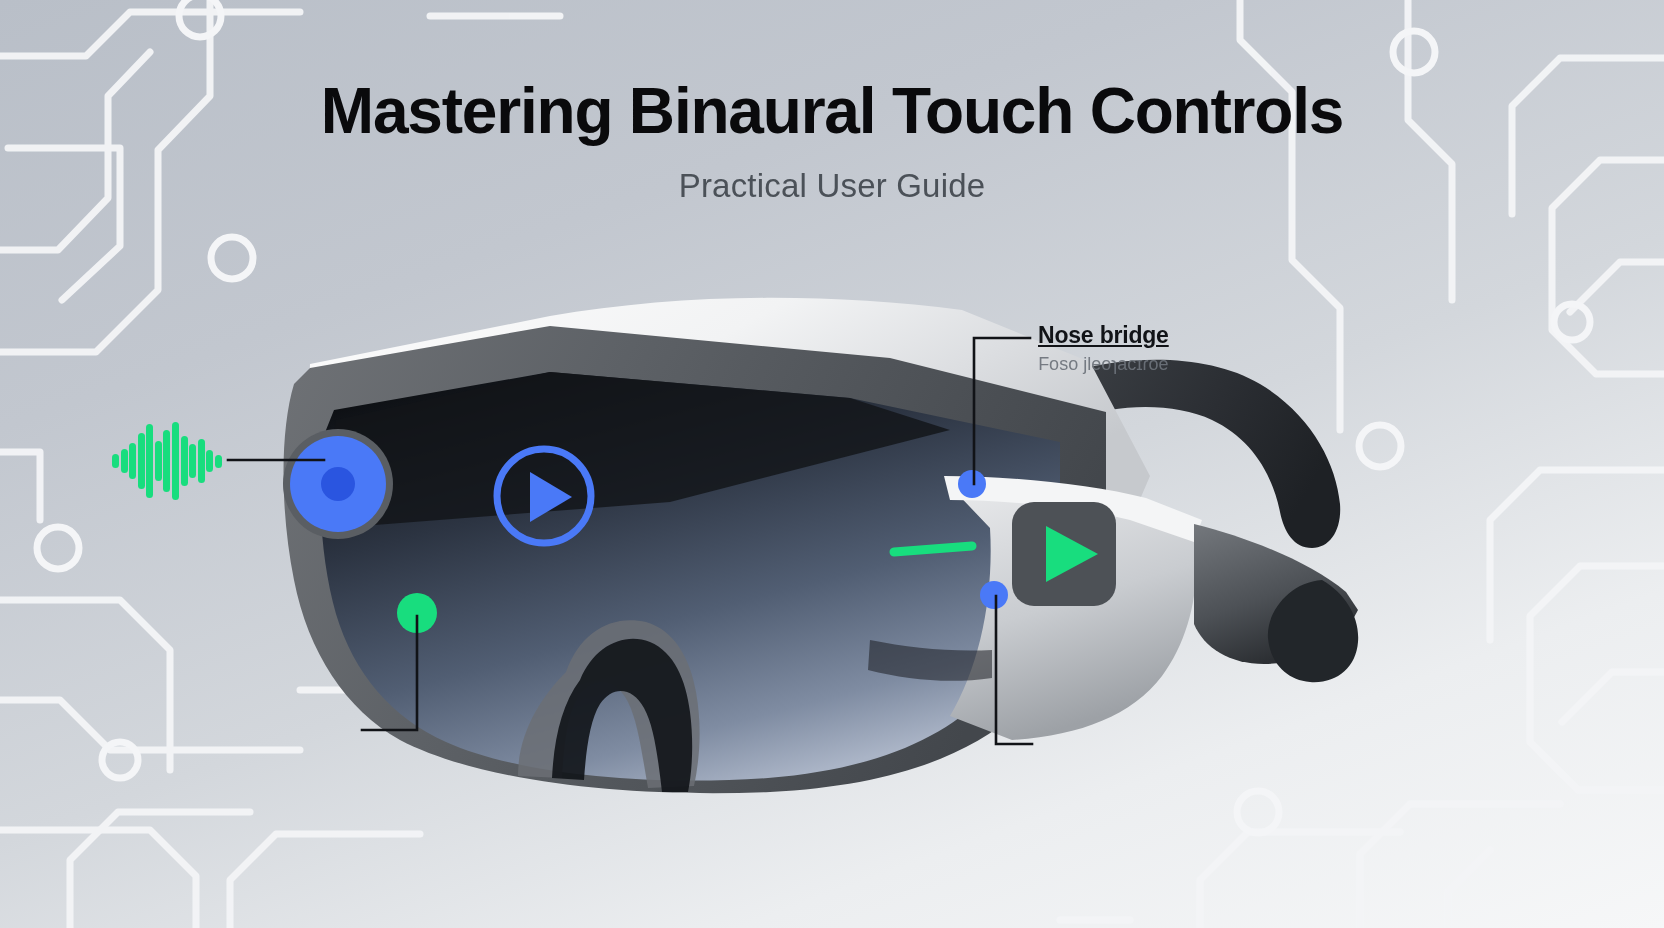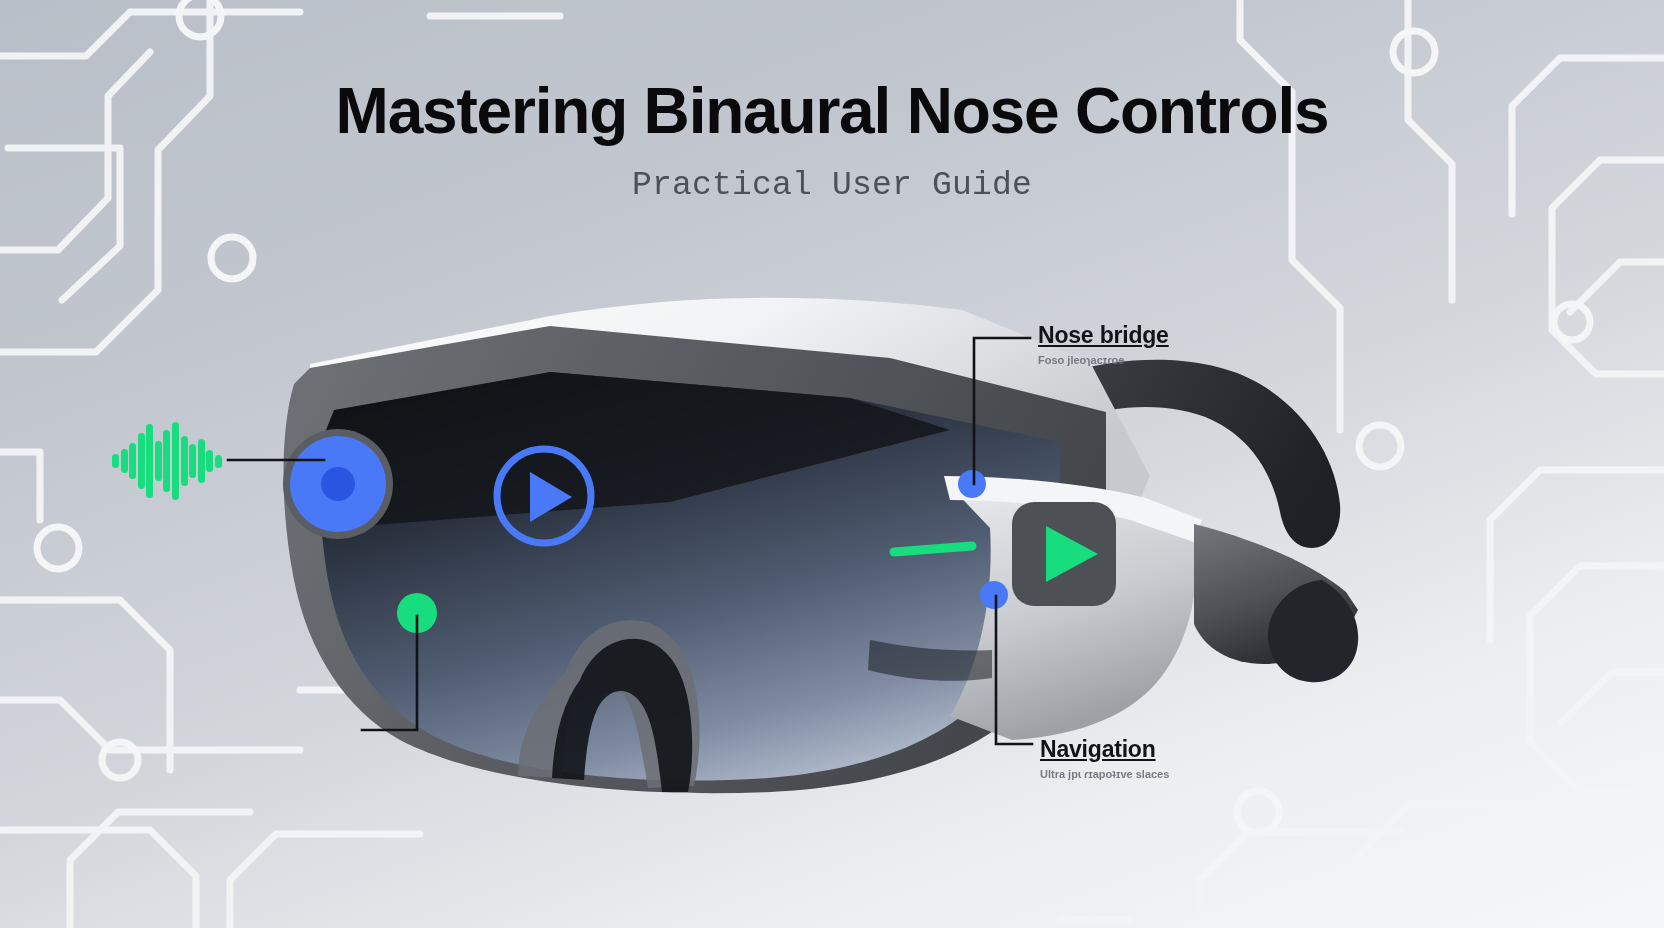--- a/index.html
+++ b/index.html
@@ -43,21 +43,21 @@
     letter-spacing: -1.2px;
     color: #0a0a0c;
     font-family: "Liberation Sans", sans-serif;
   }
   .sub-title {
     margin: 22px 0 16px 0;
     font-size: 33px;
     font-weight: normal;
     letter-spacing: 0.2px;
     color: #4b5158;
-    font-family: Liberation Mono, monospace;
+    font-family: Liberation Sans, sans-serif;
   }
 
   
   .device {
     position: absolute;
     left: 250px;
     top: 280px;
     width: 1160px;
     height: 540px;
     z-index: 3;
@@ -72,26 +72,27 @@
     margin: 0;
     font-size: 23px;
     font-weight: bold;
     color: #111317;
     letter-spacing: -0.2px;
     white-space: nowrap;
     text-decoration: underline;
   }
   .callout .c-sub {
     margin: 5px 0 0 0;
-    font-size: 11px;
-    font-weight: bold;
+    font-size: 18px;
+    font-weight: normal;
     color: #6d737b;
     white-space: nowrap;
     filter: blur(0.65px);
     opacity: 0.92;
+    text-align: center;
   }
   .callout.left-align { text-align: left; }
 
   #callout-nose-bridge { left: 1038px; top: 322px; }
   #callout-navigation  { left: 1040px; top: 736px; }
   #callout-temple-edges{ left: 208px;  top: 712px; }
 
   
   .leaders {
     position: absolute;
@@ -162,21 +163,21 @@
       <circle cx="58" cy="548" r="21"></circle>
       <circle cx="1414" cy="52" r="21"></circle>
       <circle cx="1380" cy="446" r="21"></circle>
       <circle cx="1258" cy="812" r="21"></circle>
       <circle cx="1572" cy="322" r="18"></circle>
       <circle cx="120" cy="760" r="18"></circle>
     </g>
   </svg>
 
   <div class="titleblock">
-    <h1 class="main-title">Mastering Binaural Nose Controls</h1>
+    <h1 class="main-title">Mastering Binaural Touch Controls</h1>
     <p class="sub-title">Practical User Guide</p>
   </div>
 
   <div class="waveform">
     <div class="bar" style="height:14px"></div>
     <div class="bar" style="height:24px"></div>
     <div class="bar" style="height:36px"></div>
     <div class="bar" style="height:56px"></div>
     <div class="bar" style="height:74px"></div>
     <div class="bar" style="height:40px"></div>
@@ -308,19 +309,15 @@
 
       <path d="M 417 616 L 417 730 L 362 730"></path>
     </g>
   </svg>
 
   <div class="callout left-align" id="callout-nose-bridge">
     <p class="c-title">Nose bridge</p>
     <p class="c-sub">Foso jleoɿacɪɾoe</p>
   </div>
 
-  <div class="callout left-align" id="callout-navigation">
-    <p class="c-title">Navigation</p>
-    <p class="c-sub">Ultra jpɩ ɾɪapoʇɪve slaces</p>
-  </div>
 
 
 </div>
 
 </body></html>

